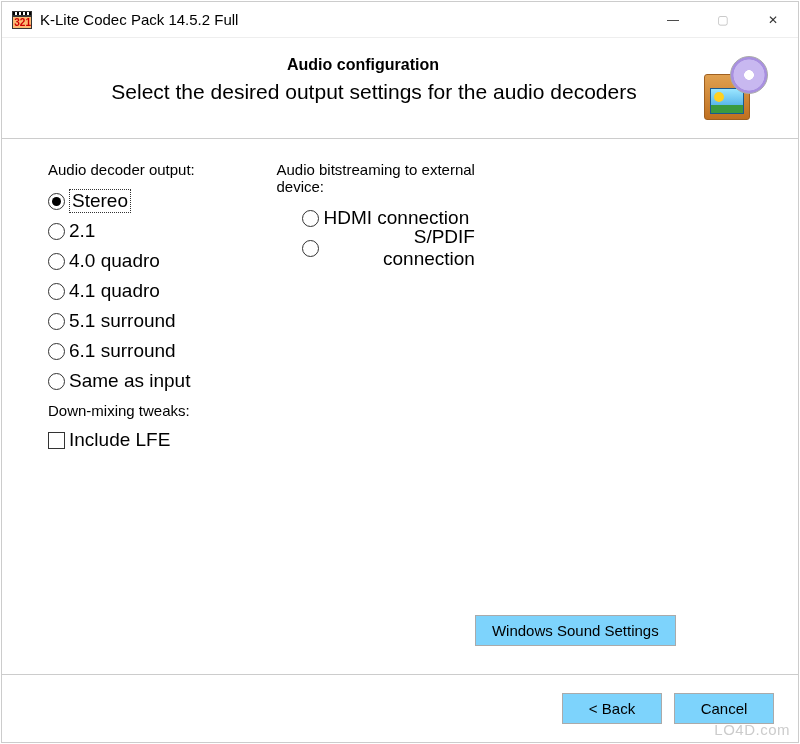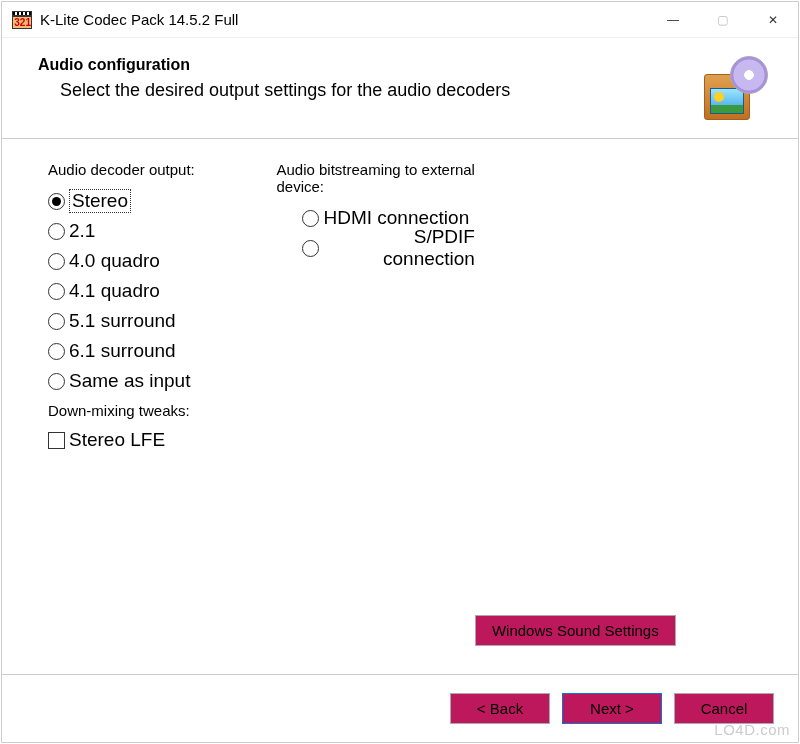--- a/index.html
+++ b/index.html
@@ -54,23 +54,23 @@
       font-size: 12px; color: #333;
     }
     .winbtn.dim { color: #bbb; }
 
     .header {
       padding: 18px 24px 18px 36px;
       border-bottom: 1px solid #ccc;
       display: flex; align-items: flex-start;
       position: relative;
     }
-    .header-text { flex: 1; }
+    .header-text { flex: 1; text-align: center; }
     .header h1 { font-size: 16px; font-weight: bold; margin-bottom: 6px; }
-    .header p { font-size: 18px; margin-left: 22px; }
+    .header p { font-size: 21px; margin-left: 22px; }
     .installer-icon {
       width: 70px; height: 64px; margin-left: 10px; margin-right: 6px;
       position: relative;
     }
     .installer-icon .box {
       position:absolute; left:6px; bottom:0; width:46px; height:46px;
       background: linear-gradient(180deg,#e0a050,#c07020);
       border-radius:3px;
       border:1px solid #a06020;
     }
@@ -120,21 +120,21 @@
       width:17px; height:17px; border:1.3px solid #333;
       display:inline-flex; align-items:center; justify-content:center;
       margin-right:4px; flex-shrink:0;
     }
     .checkbox.checked::after {
       content:"✓"; font-size:14px; line-height:1; color:#000; font-weight:bold;
     }
 
     .sound-btn-row { margin-top: auto; padding-bottom: 18px; }
     .btn {
-      background:#be185d; border:1px solid #aaa; padding:6px 16px;
+      background:#7dd3fc; border:1px solid #aaa; padding:6px 16px;
       font-size:15px; font-family:inherit; cursor:pointer;
       min-width:100px; text-align:center;
     }
     .btn.primary { border:1.5px solid #0078d7; }
 
     .footer {
       border-top:1px solid #ccc;
       padding: 18px 24px; display:flex; justify-content:flex-end; gap:12px;
     }
 
@@ -203,21 +203,21 @@
             </div>
             <div class="radio-row">
               <span class="radio"></span>
               <span class="option-text">Same as input</span>
             </div>
           </div>
         <span class="sub-label">Down-mixing tweaks:</span>
         <div id="left-tweaks">
             <div class="check-row">
               <span class="checkbox"></span>
-              <span class="option-text">Stereo LFE</span>
+              <span class="option-text">Include LFE</span>
             </div>
           </div>
       </div>
       <div class="col">
         <span class="group-label">Audio bitstreaming to external device:</span>
         <div id="right-suboptions">
             <div class="radio-row indent">
               <span class="radio"></span>
               <span class="option-text">HDMI connection</span>
             </div>
@@ -229,18 +229,17 @@
       </div>
     </div>
 
     <div class="sound-btn-row">
       <button class="btn">Windows Sound Settings</button>
     </div>
   </div>
 
   <div class="footer">
     <button class="btn">&lt; Back</button>
-    <button class="btn primary">Next &gt;</button>
     <button class="btn">Cancel</button>
   </div>
 </div>
 
 <div class="watermark">LO4D.com</div>
 
 </body></html>

